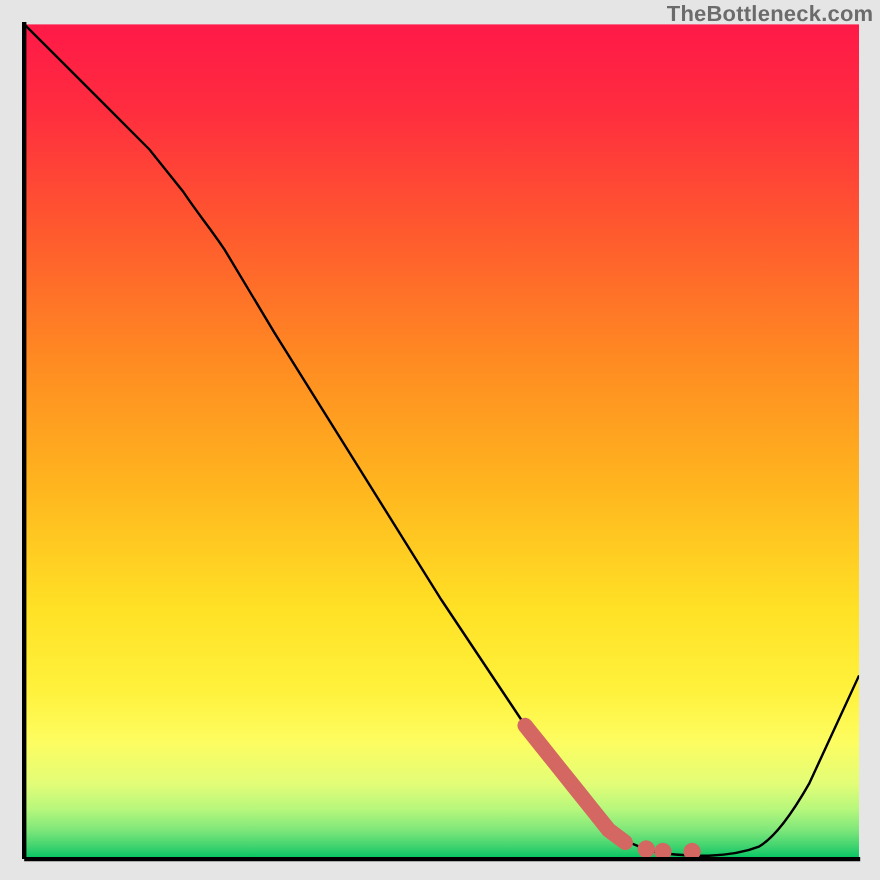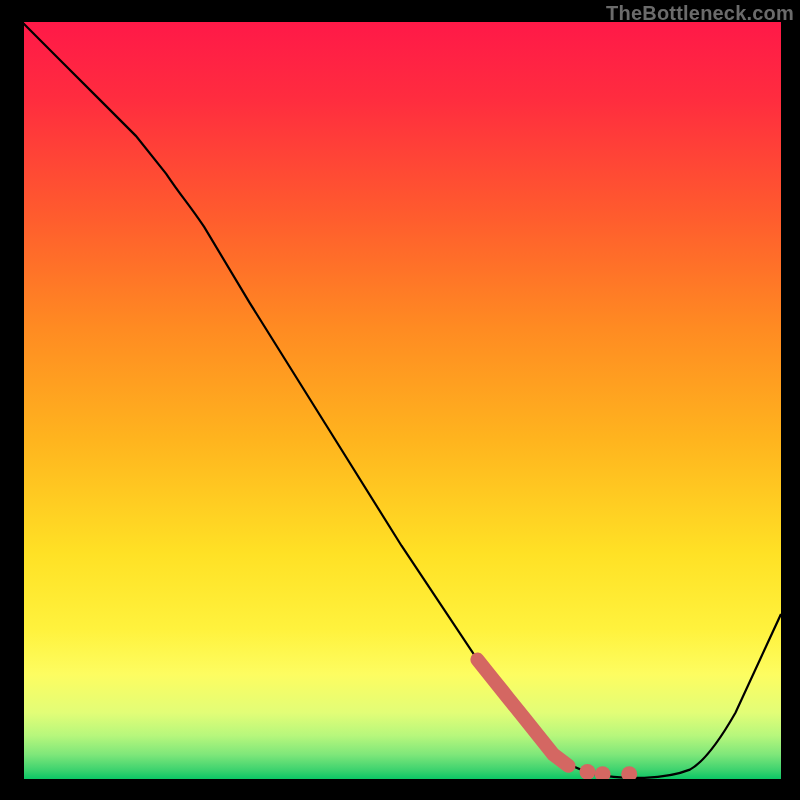--- a/index.html
+++ b/index.html
@@ -1,21 +1,21 @@
 <!DOCTYPE html>
 <html><head>
 <meta charset="utf-8">
 <style>
   * { margin: 0; padding: 0; box-sizing: border-box; }
   html, body { width: 800px; height: 800px; overflow: hidden; background: #fff; }
   .chart-container {
     position: relative;
     width: 800px;
     height: 800px;
-    background: #000000;
+    background: #e5e5e5;
   }
   .plot-area {
     position: absolute;
     left: 22px;
     top: 22px;
     width: 759px;
     height: 759px;
   }
   .gradient-bg {
     position: absolute;

